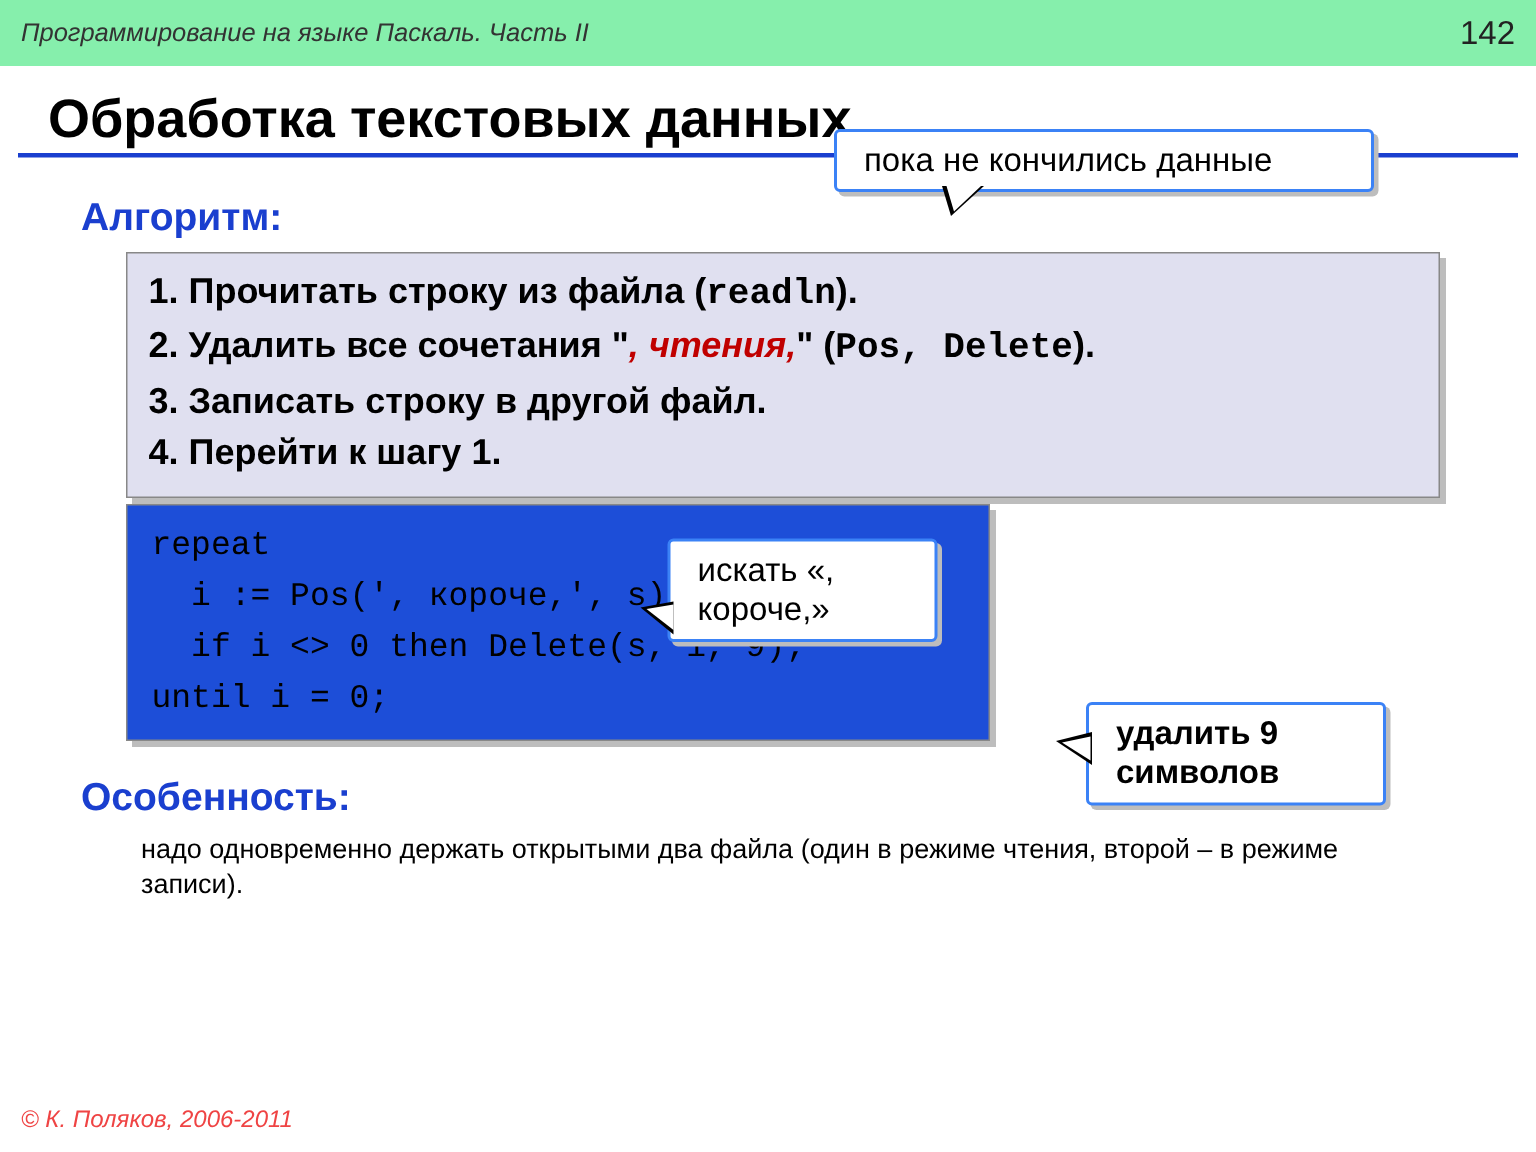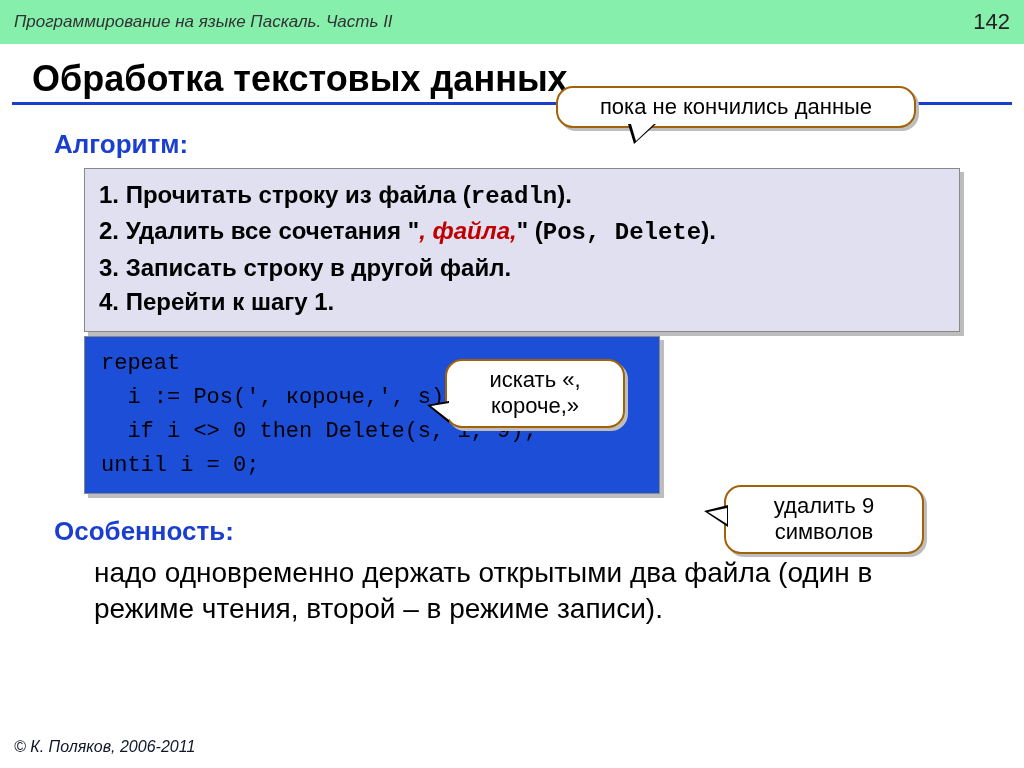--- a/index.html
+++ b/index.html
@@ -63,40 +63,40 @@
     border: 1px solid #888;
     box-shadow: 4px 4px 0 #bdbdbd;
     margin: 4px 340px 0 60px;
     padding: 10px 16px 10px 16px;
     font-family: "Courier New", monospace;
     font-size: 22px;
     line-height: 1.55;
     white-space: pre;
   }
   .feature-body {
-    font-size: 28px;
+    font-size: 18px;
     margin: 6px 70px 0 70px;
     line-height: 1.3;
   }
   .footer {
     position: absolute;
     bottom: 12px; left: 14px;
-    color: #0f172a;
+    color: #ef4444;
     font-style: italic;
     font-size: 16px;
   }
   
   .bubble {
     position: absolute;
     background: #fff;
-    border: 2px solid #a16207;
-    border-radius: 17px;
+    border: 2px solid #3b82f6;
+    border-radius: 4px;
     padding: 6px 18px;
     font-size: 22px;
-    text-align: center;
+    text-align: left;
     line-height: 1.2;
     box-shadow: 3px 3px 0 #bdbdbd;
   }
   .bubble .tail {
     position: absolute;
     width: 0; height: 0;
   }
   
   .bubble1 { top: 86px; left: 556px; width: 360px; }
   .bubble1 .tail1 {
@@ -121,21 +121,21 @@
     border-bottom: 18px solid transparent;
   }
   .bubble2 .tail2::after {
     content: ""; position: absolute;
     left: 4px; top: -2px;
     border-right: 18px solid #fff;
     border-top: 3px solid transparent;
     border-bottom: 14px solid transparent;
   }
   
-  .bubble3 { top: 485px; left: 724px; width: 200px; }
+  .bubble3 { top: 468px; left: 724px; width: 200px; font-weight: bold; }
   .bubble3 .tail3 {
     left: -22px; top: 18px;
     border-right: 24px solid #000;
     border-top: 6px solid transparent;
     border-bottom: 16px solid transparent;
   }
   .bubble3 .tail3::after {
     content: ""; position: absolute;
     left: 4px; top: -3px;
     border-right: 19px solid #fff;
@@ -156,21 +156,21 @@
 
 <div class="content">
 
   <h2 class="sect-heading">Алгоритм:</h2>
 
   <div class="algo-box">
     <p>
       <b>1. Прочитать строку из файла (</b><b class="mono">readln</b><b>).</b>
     </p>
     <p>
-      <b>2. Удалить все сочетания "</b><span class="red-em">, файла,</span><b>" (</b><b class="mono">Pos, Delete</b><b>).</b>
+      <b>2. Удалить все сочетания "</b><span class="red-em">, чтения,</span><b>" (</b><b class="mono">Pos, Delete</b><b>).</b>
     </p>
     <p><b>3. Записать строку в другой файл.</b></p>
     <p><b>4. Перейти к шагу 1.</b></p>
   </div>
 
 
   <div class="code-box">repeat
   i := Pos(', короче,', s);
   if i &lt;&gt; 0 then Delete(s, i, 9);
 until i = 0;</div>

